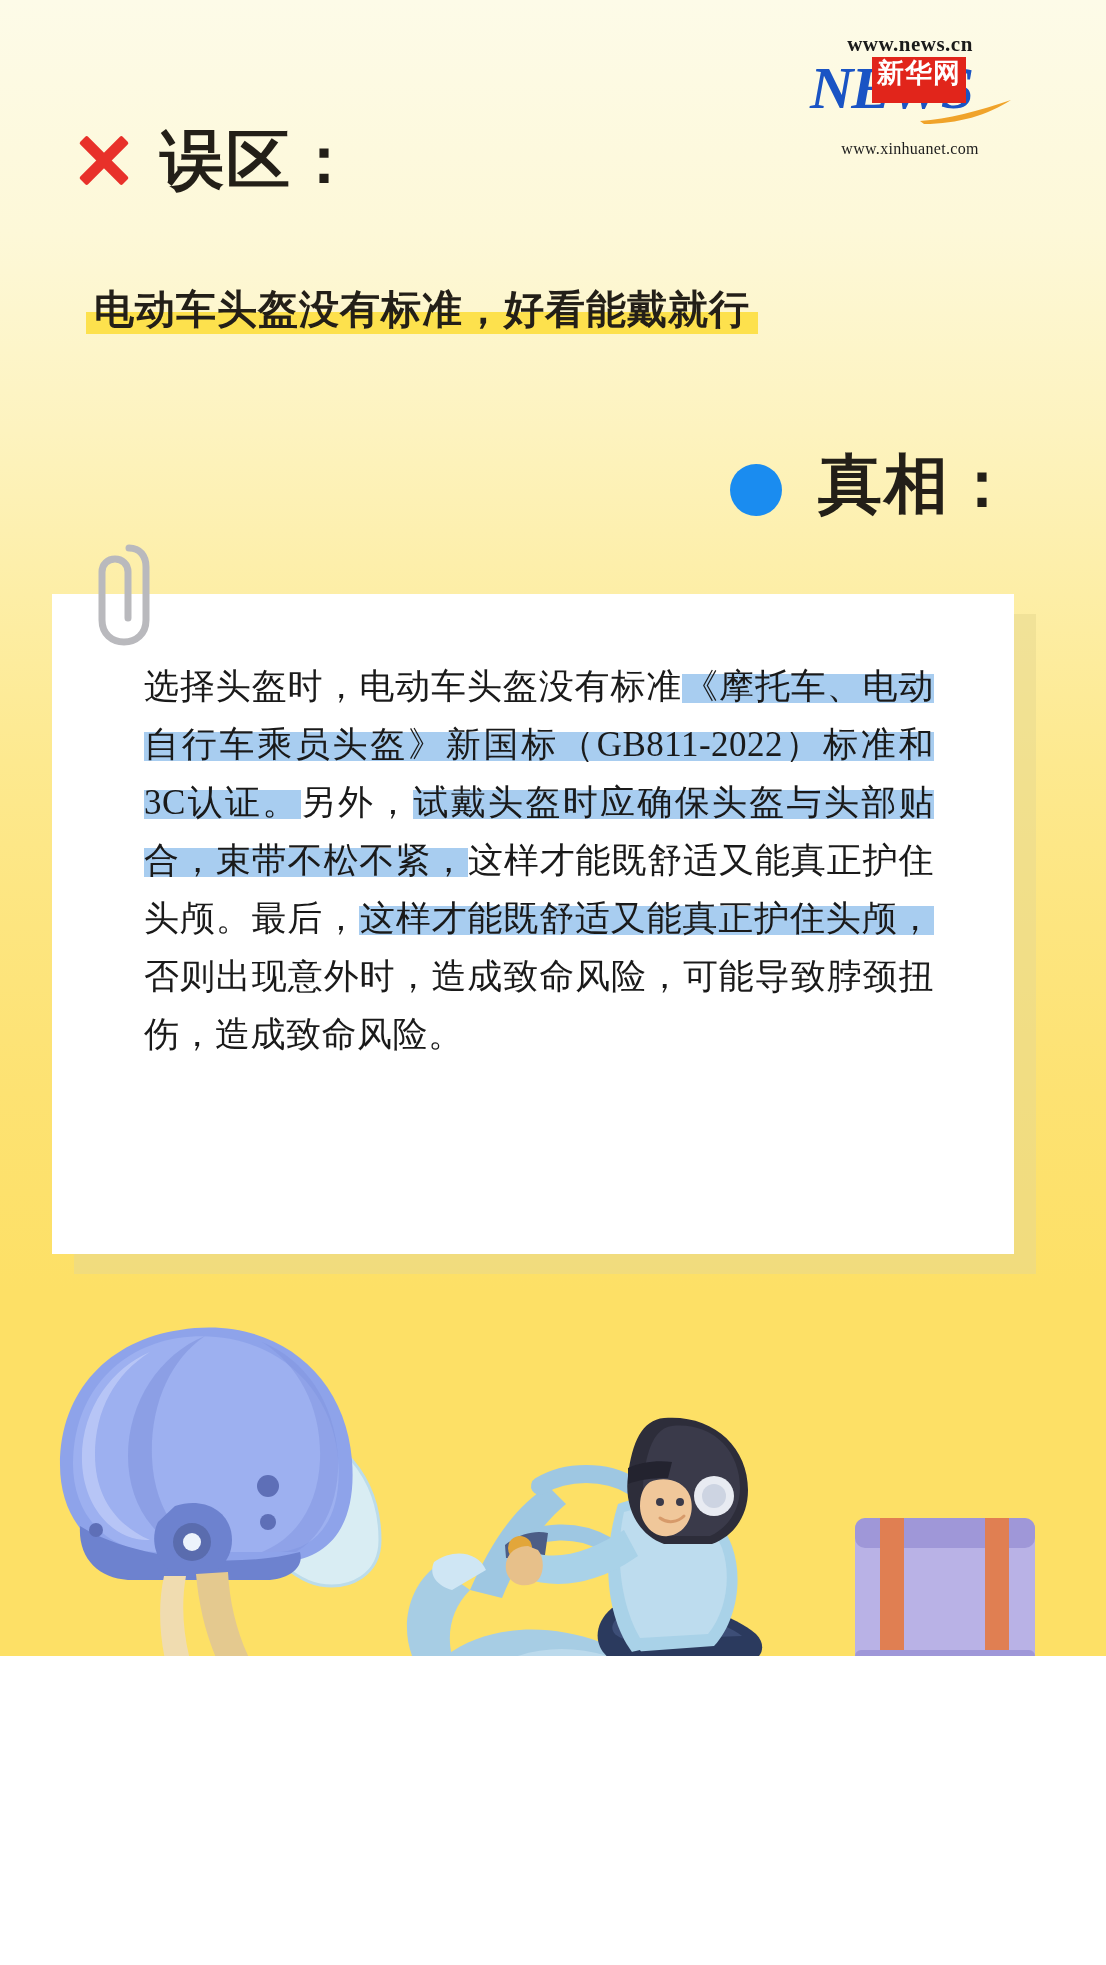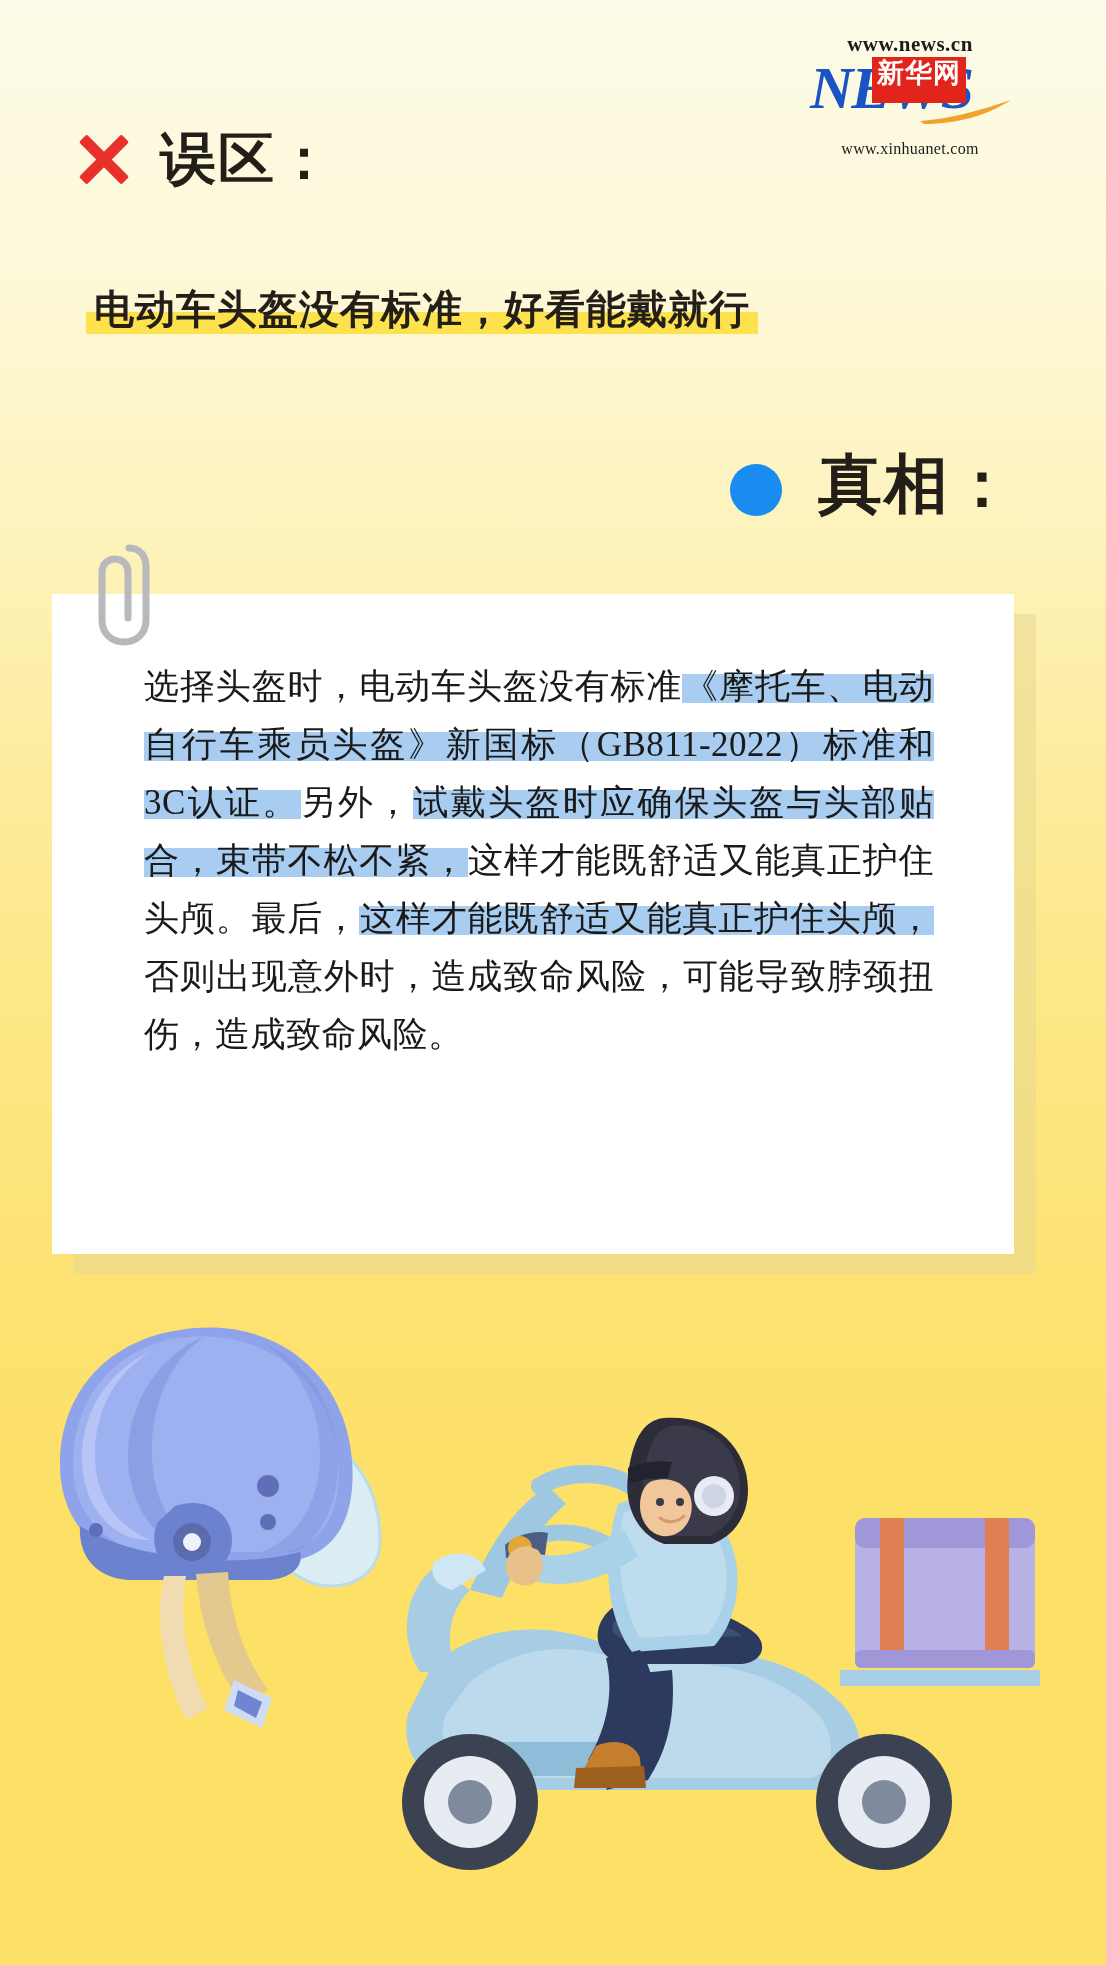--- a/index.html
+++ b/index.html
@@ -9,21 +9,21 @@
   body {
     width: 1106px;
     height: 1965px;
     font-family: "Liberation Sans", sans-serif;
     background: #ffffff;
     overflow: hidden;
   }
   .poster {
     position: relative;
     width: 1106px;
-    height: 1965px;
+    height: 1656px;
     background: linear-gradient(180deg,
         #fdfbe8 0%,
         #fdf8d8 14%,
         #fdf3bf 26%,
         #fdeea6 36%,
         #fde98f 46%,
         #fde57f 56%,
         #fde272 66%,
         #fde066 78%,
         #fde066 100%);
@@ -111,21 +111,21 @@
     left: 2px;
     top: 26px;
     width: 60px;
     height: 11px;
     background: #e8312a;
     border-radius: 2px;
   }
   .x-mark span:first-child { transform: rotate(45deg); }
   .x-mark span:last-child  { transform: rotate(-45deg); }
   .mis-title {
-    font-size: 56px;
+    font-size: 64px;
     font-weight: bold;
     color: #231f18;
     letter-spacing: 2px;
     line-height: 1;
   }
   .mis-sub-wrap {
     position: absolute;
     left: 86px;
     top: 282px;
   }

